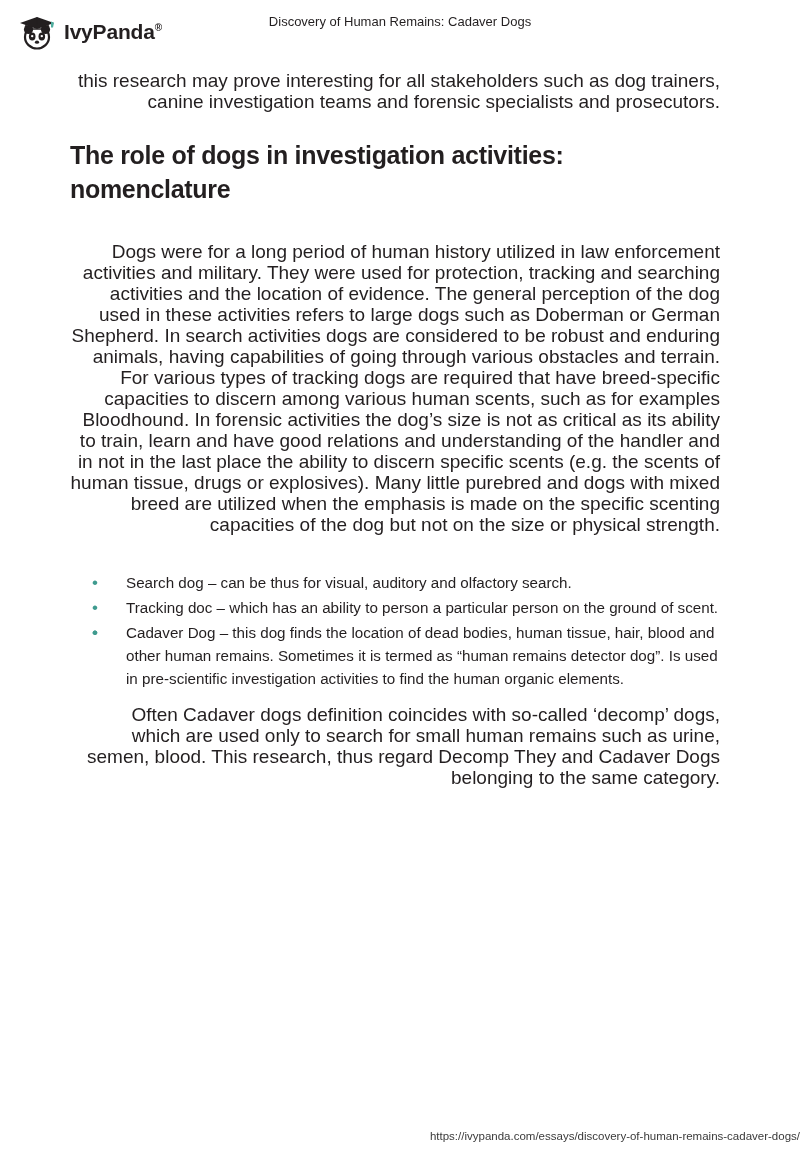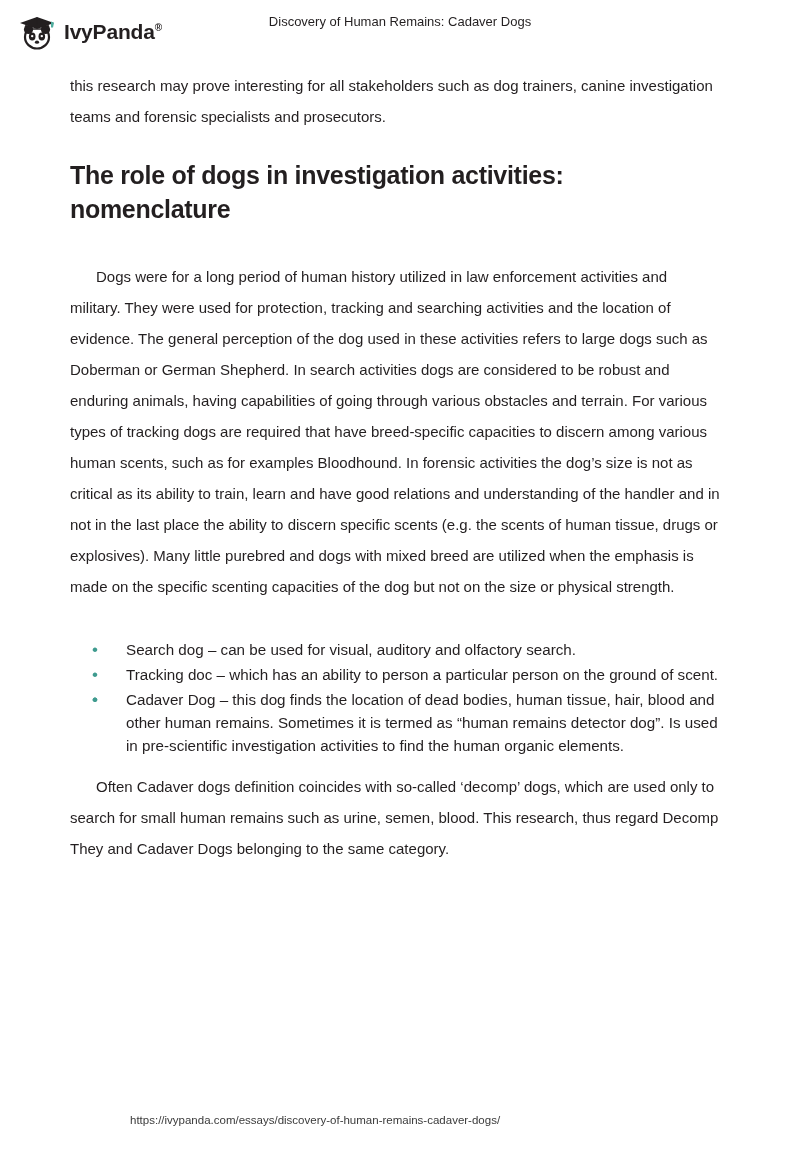--- a/index.html
+++ b/index.html
@@ -73,24 +73,24 @@
 
   
   .content {
     position: absolute;
     left: 70px;
     top: 70px;
     width: 650px;
   }
 
   .para {
-    font-size: 15px;
-    line-height: 31px;
+    font-size: 19px;
+    line-height: 21px;
     margin: 0 0 0 0;
-    text-align: left;
+    text-align: right;
     color: #231f20;
   }
   .para.indent {
     text-indent: 26px;
   }
   .spacer-md { height: 22px; }
 
   h1.section-heading {
     font-size: 25px;
     line-height: 34px;
@@ -119,23 +119,23 @@
     top: 0px;
     color: #3f9b8f;
     font-size: 17px;
     line-height: 23px;
   }
 
   
   .footer {
     position: absolute;
     left: 0;
-    bottom: 34px;
-    width: 800px;
-    text-align: left;
+    bottom: 18px;
+    width: 800px;
+    text-align: right;
     font-size: 11.5px;
     color: #3a3a3a;
   }
   .footer .url {
     color: #3a3a3a;
     text-decoration: none;
     padding-left: 130px;
   }
 </style>
 </head>
@@ -173,21 +173,21 @@
     <h1 class="section-heading">The role of dogs in investigation activities: nomenclature</h1>
 
     <p class="para indent">Dogs were for a long period of human history utilized in law enforcement activities and military. They were used for protection, tracking and searching activities and the location of evidence. The general perception of the dog used in these activities refers to large dogs such as Doberman or German Shepherd. In search activities dogs are considered to be robust and enduring animals, having capabilities of going through various obstacles and terrain. For various types of tracking dogs are required that have breed-specific capacities to discern among various human scents, such as for examples Bloodhound. In forensic activities the dog’s size is not as critical as its ability to train, learn and have good relations and understanding of the handler and in not in the last place the ability to discern specific scents (e.g. the scents of human tissue, drugs or explosives). Many little purebred and dogs with mixed breed are utilized when the emphasis is made on the specific scenting capacities of the dog but not on the size or physical strength.</p>
 
     <div class="spacer-md"></div>
 
 
     <ul class="bullets">
       <li>
         <span class="bullet-dot">•</span>
-        <span>Search dog – can be used for visual, auditory and olfactory search.</span>
+        <span>Search dog – can be thus for visual, auditory and olfactory search.</span>
       </li>
       <li>
         <span class="bullet-dot">•</span>
         <span>Tracking doc – which has an ability to person a particular person on the ground of scent.</span>
       </li>
       <li>
         <span class="bullet-dot">•</span>
       </li>
       <li>
         <span class="bullet-dot">•</span>

